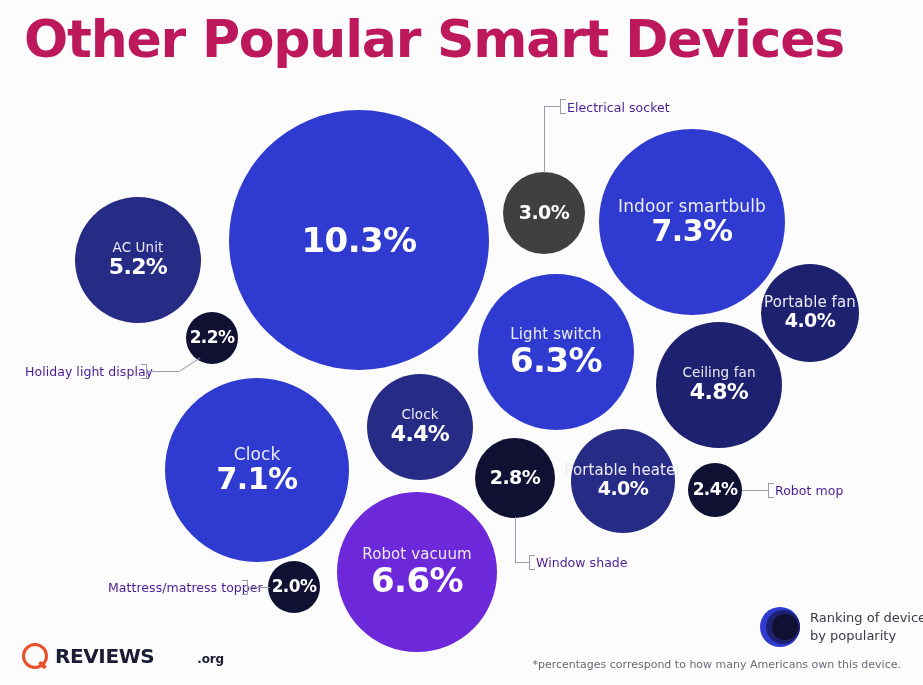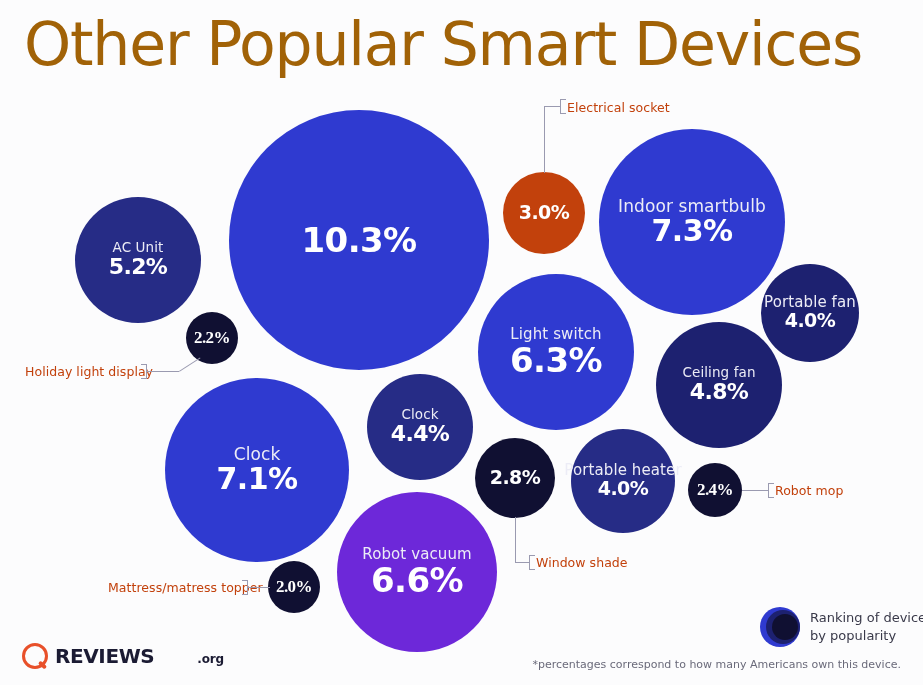--- a/index.html
+++ b/index.html
@@ -15,23 +15,23 @@
     overflow: hidden;
     font-family: "DejaVu Sans", "Liberation Sans", sans-serif;
   }
 
   
   #title {
     position: absolute;
     left: 24px;
     top: 10px;
     font-family: "DejaVu Sans", "Liberation Sans", sans-serif;
-    font-size: 60px;
-    font-weight: normal;
-    color: #a16207;
+    font-size: 52px;
+    font-weight: bold;
+    color: #be185d;
     letter-spacing: -1.2px;
     white-space: nowrap;
     line-height: 1.15;
   }
 
   
   .bubble {
     position: absolute;
     border-radius: 50%;
     display: flex;
@@ -57,32 +57,32 @@
     white-space: nowrap;
     color: #ffffff;
   }
 
   
   .v-xl .b-value { font-size: 34px; }
   .v-lg .b-value { font-size: 30px; }
   .v-md .b-value { font-size: 34px; }
   .v-sm .b-value { font-size: 22px; }
   .v-xs .b-value { font-size: 19px; }
-  .v-xxs .b-value { font-size: 17px; font-family: Liberation Serif, serif; }
+  .v-xxs .b-value { font-size: 17px; }
 
   .v-xl .b-label { font-size: 21px; }
   .v-lg .b-label { font-size: 17px; }
   .v-md .b-label { font-size: 15px; }
   .v-sm .b-label { font-size: 13.5px; }
 
   
   .callout-label {
     position: absolute;
     font-size: 12.5px;
-    color: #c2410c;
+    color: #4c1d95;
     white-space: nowrap;
     letter-spacing: 0.05px;
   }
   .leader {
     position: absolute;
     background: #9a9ab0;
   }
   .leader.h { height: 1px; }
   .leader.v { width: 1px; }
   .bracket {
@@ -224,21 +224,21 @@
   <div class="bubble v-xs" style="left:761px; top:264px; width:98px; height:98px; background:#1d2170;">
     <span class="b-label">Portable fan</span>
     <span class="b-value">4.0%</span>
   </div>
 
   <div class="bubble v-xs" style="left:571px; top:429px; width:104px; height:104px; background:#262c86;">
     <span class="b-label">Portable heater</span>
     <span class="b-value">4.0%</span>
   </div>
 
-  <div class="bubble v-xs" style="left:503px; top:172px; width:82px; height:82px; background:#c2410c;">
+  <div class="bubble v-xs" style="left:503px; top:172px; width:82px; height:82px; background:#404040;">
     <span class="b-value">3.0%</span>
   </div>
 
   <div class="bubble v-xs" style="left:475px; top:438px; width:80px; height:80px; background:#101032;">
     <span class="b-value">2.8%</span>
   </div>
 
   <div class="bubble v-xxs" style="left:688px; top:463px; width:54px; height:54px; background:#101032;">
     <span class="b-value">2.4%</span>
   </div>

